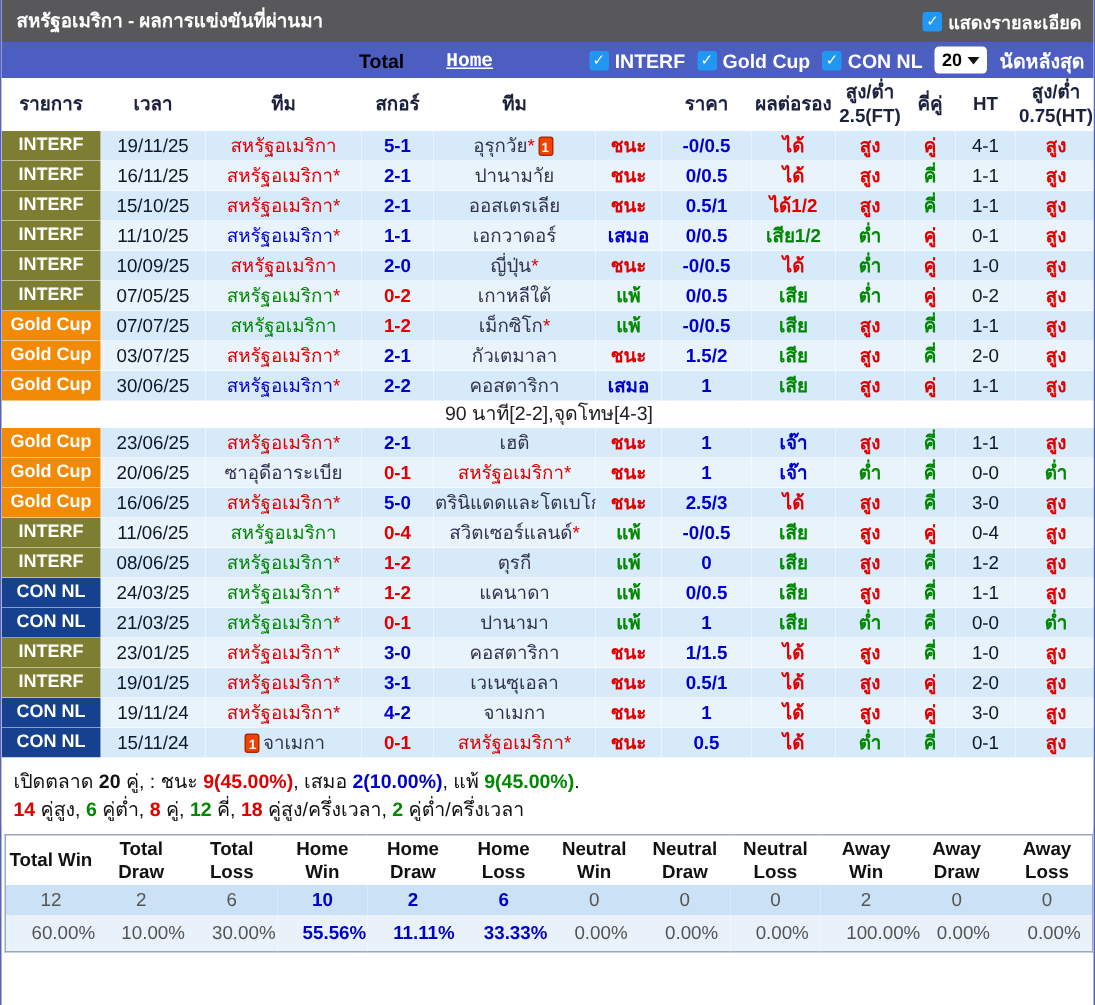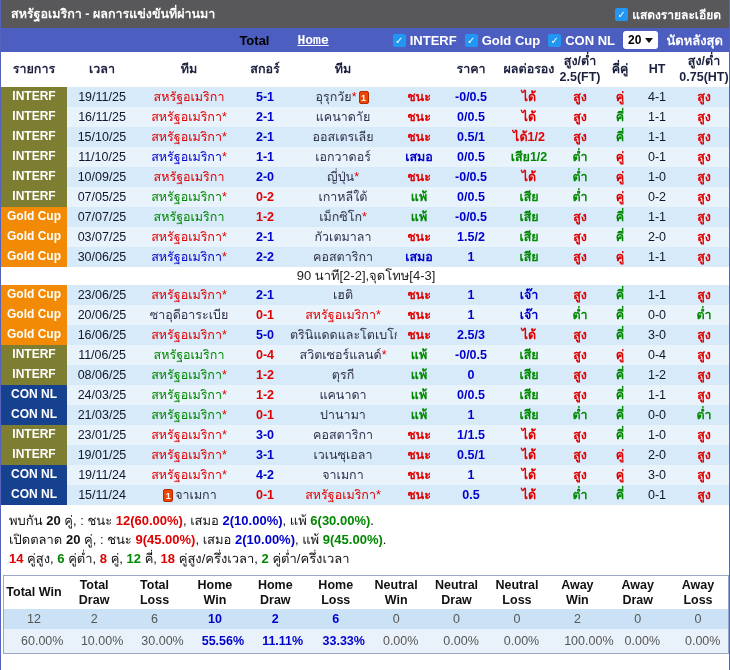--- a/index.html
+++ b/index.html
@@ -141,21 +141,21 @@
           <td class="bold c-r">สูง</td>
           <td class="bold c-r">คู่</td>
           <td class="c-k">4-1</td>
           <td class="bold c-r">สูง</td>
         </tr>
         <tr class="shade-l">
           <td class="badge interf">INTERF</td>
           <td class="c-k">16/11/25</td>
           <td class="c-r">สหรัฐอเมริกา<span class="star">*</span></td>
           <td class="bold c-bl">2-1</td>
-          <td class="c-opp">แคนาดาัย</td>
+          <td class="c-opp">ปานามาัย</td>
           <td class="bold c-r">ชนะ</td>
           <td class="bold c-bl">0/0.5</td>
           <td class="bold c-r">ได้</td>
           <td class="bold c-r">สูง</td>
           <td class="bold c-g">คี่</td>
           <td class="c-k">1-1</td>
           <td class="bold c-r">สูง</td>
         </tr>
         <tr class="shade-d">
           <td class="badge interf">INTERF</td>
@@ -409,21 +409,20 @@
           <td class="bold c-r">ได้</td>
           <td class="bold c-g">ต่ำ</td>
           <td class="bold c-g">คี่</td>
           <td class="c-k">0-1</td>
           <td class="bold c-r">สูง</td>
         </tr>
       </tbody>
   </table>
 
   <div class="summary" id="summary-lines">
-      <div class="line"><span class="seg-k">พบกัน </span><span class="seg-b">20</span><span class="seg-k"> คู่, : ชนะ </span><span class="seg-r">12(60.00%)</span><span class="seg-k">, เสมอ </span><span class="seg-bl">2(10.00%)</span><span class="seg-k">, แพ้ </span><span class="seg-g">6(30.00%)</span><span class="seg-k">.</span></div>
       <div class="line"><span class="seg-k">เปิดตลาด </span><span class="seg-b">20</span><span class="seg-k"> คู่, : ชนะ </span><span class="seg-r">9(45.00%)</span><span class="seg-k">, เสมอ </span><span class="seg-bl">2(10.00%)</span><span class="seg-k">, แพ้ </span><span class="seg-g">9(45.00%)</span><span class="seg-k">.</span></div>
       <div class="line"><span class="seg-r">14</span><span class="seg-k"> คู่สูง, </span><span class="seg-g">6</span><span class="seg-k"> คู่ต่ำ, </span><span class="seg-r">8</span><span class="seg-k"> คู่, </span><span class="seg-g">12</span><span class="seg-k"> คี่, </span><span class="seg-r">18</span><span class="seg-k"> คู่สูง/ครึ่งเวลา, </span><span class="seg-g">2</span><span class="seg-k"> คู่ต่ำ/ครึ่งเวลา</span></div>
     </div>
 
   <table class="stats">
     <thead>
         <tr id="stats-head">
           <th>Total Win</th>
           <th>Total Draw</th>
           <th>Total Loss</th>

